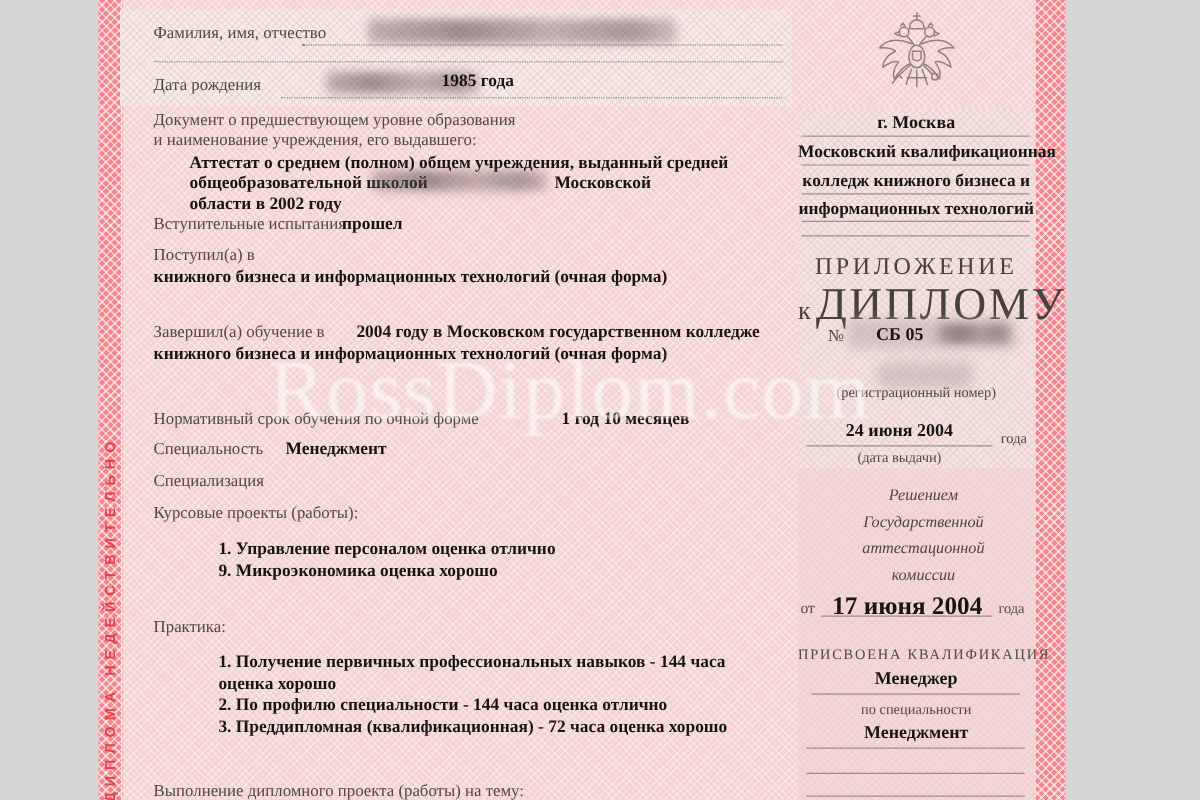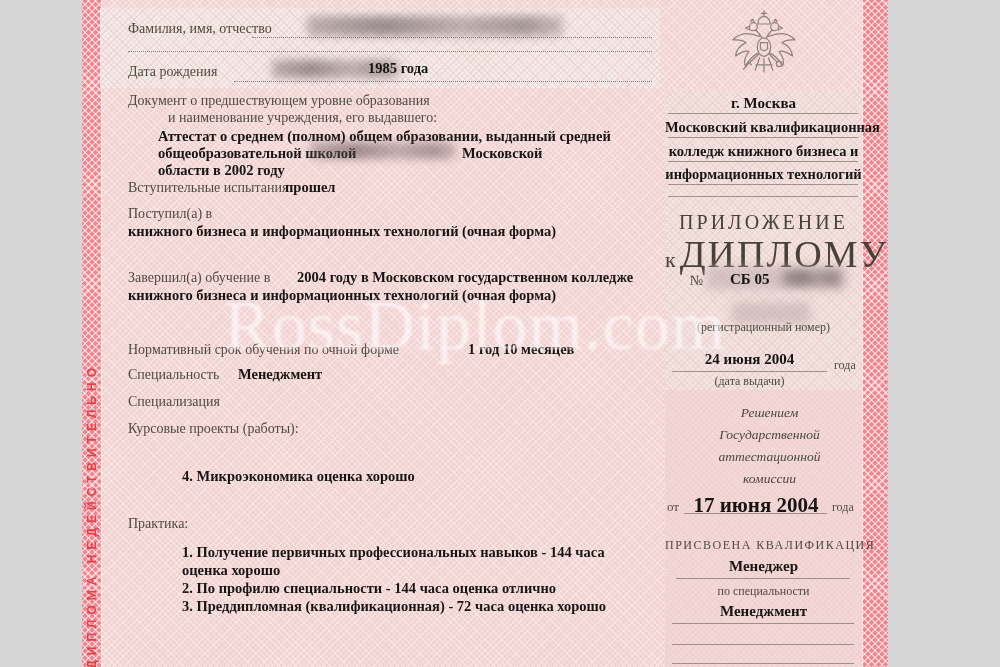--- a/index.html
+++ b/index.html
@@ -99,22 +99,22 @@
   <span class="t lbl" style="left:46px;top:21px;">Фамилия, имя, отчество</span>
   <div class="rule-dot" style="left:170px;top:37px;width:400px;"></div>
   <div class="blur-blob" style="left:225px;top:16px;width:256px;height:20px;"></div>
   <div class="rule-dot" style="left:46px;top:51px;width:524px;"></div>
   <span class="t lbl" style="left:46px;top:64px;">Дата рождения</span>
   <div class="rule-dot" style="left:152px;top:81px;width:418px;"></div>
   <div class="blur-blob" style="left:190px;top:60px;width:128px;height:18px;"></div>
   <span class="t val" style="left:286px;top:60px;">1985 года</span>
 
   <span class="t lbl" style="left:46px;top:93px;">Документ о предшествующем уровне образования</span>
-  <span class="t lbl" style="left:46px;top:110px;margin-left:40px;">и наименование учреждения, его выдавшего:</span>
-  <span class="t val" style="left:76px;top:128px;">Аттестат о среднем (полном) общем образовании, выданный средней</span>
+  <span class="t lbl" style="left:46px;top:110px;">и наименование учреждения, его выдавшего:</span>
+  <span class="t val" style="left:76px;top:128px;">Аттестат о среднем (полном) общем учреждения, выданный средней</span>
   <span class="t val" style="left:76px;top:145px;">общеобразовательной школой</span>
   <div class="blur-blob" style="left:228px;top:142px;width:146px;height:17px;"></div>
   <span class="t val" style="left:380px;top:145px;">Московской</span>
   <span class="t val" style="left:76px;top:162px;">области в 2002 году</span>
 
   <span class="t lbl" style="left:46px;top:180px;">Вступительные испытания</span>
   <span class="t val" style="left:203px;top:179px;">прошел</span>
 
   <span class="t lbl" style="left:46px;top:206px;">Поступил(а) в</span>
   <span class="t val" style="left:46px;top:223px;">книжного бизнеса и информационных технологий (очная форма)</span>
@@ -125,28 +125,30 @@
 
   <span class="t lbl" style="left:46px;top:342px;">Нормативный срок обучения по очной форме</span>
   <span class="t val" style="left:386px;top:341px;">1 год 10 месяцев</span>
 
   <span class="t lbl" style="left:46px;top:367px;">Специальность</span>
   <span class="t val" style="left:156px;top:366px;">Менеджмент</span>
 
   <span class="t lbl" style="left:46px;top:394px;">Специализация</span>
 
   <span class="t lbl" style="left:46px;top:421px;">Курсовые проекты (работы):</span>
-  <span class="t val" style="left:100px;top:468px;">4. Микроэкономика оценка хорошо</span>
+  <span class="t val" style="left:100px;top:450px;">1. Управление персоналом оценка отлично</span>
+  <span class="t val" style="left:100px;top:468px;">9. Микроэкономика оценка хорошо</span>
 
   <span class="t lbl" style="left:46px;top:516px;">Практика:</span>
   <span class="t val" style="left:100px;top:544px;">1. Получение первичных профессиональных навыков - 144 часа</span>
   <span class="t val" style="left:100px;top:562px;">оценка хорошо</span>
   <span class="t val" style="left:100px;top:580px;">2. По профилю специальности - 144 часа оценка отлично</span>
   <span class="t val" style="left:100px;top:598px;">3. Преддипломная (квалификационная) - 72 часа оценка хорошо</span>
 
+  <span class="t lbl" style="left:46px;top:652px;">Выполнение дипломного проекта (работы) на тему:</span>
 
   <div class="band-right"></div>
   <div class="band-right-lower"></div>
 
   <svg class="emblem" viewBox="0 0 90 90" fill="none" stroke="#6e655c" stroke-width="1.4" stroke-linecap="round" stroke-linejoin="round">
     <path d="M45,3 v6 M42,6 h6"></path>
     <path d="M39,13 q6,-7 12,0 l1,5 h-14 z"></path>
     <circle cx="33" cy="21" r="4.5"></circle>
     <circle cx="57" cy="21" r="4.5"></circle>
     <path d="M28.6,20.5 l-4.5,2 l4.5,2"></path>

